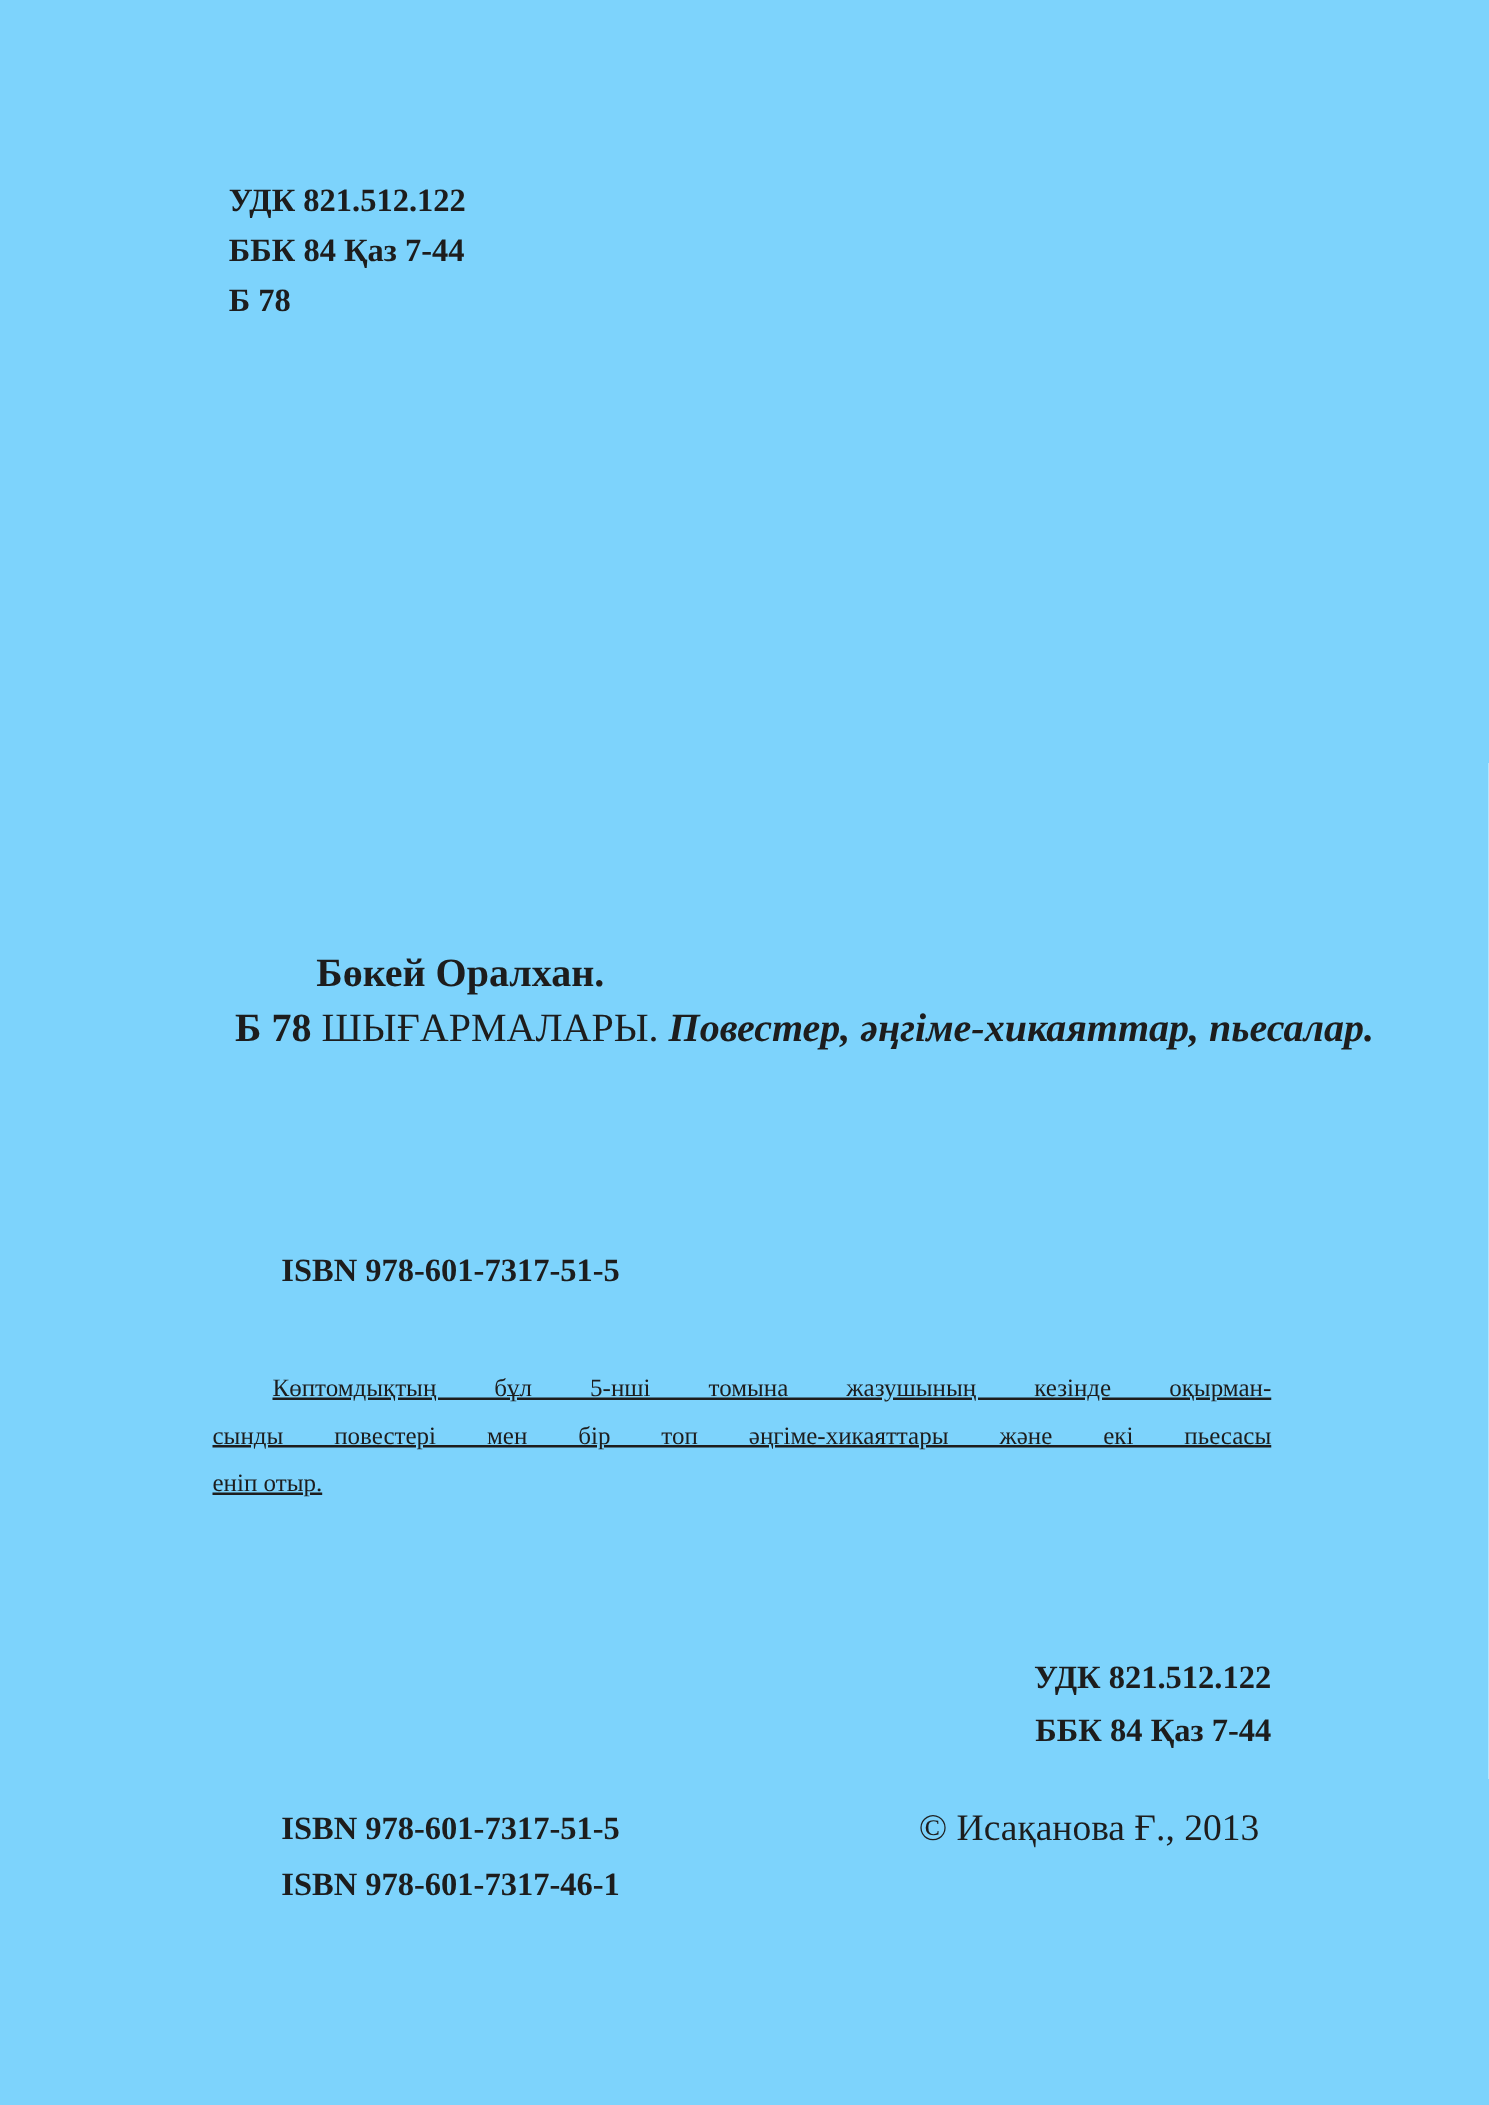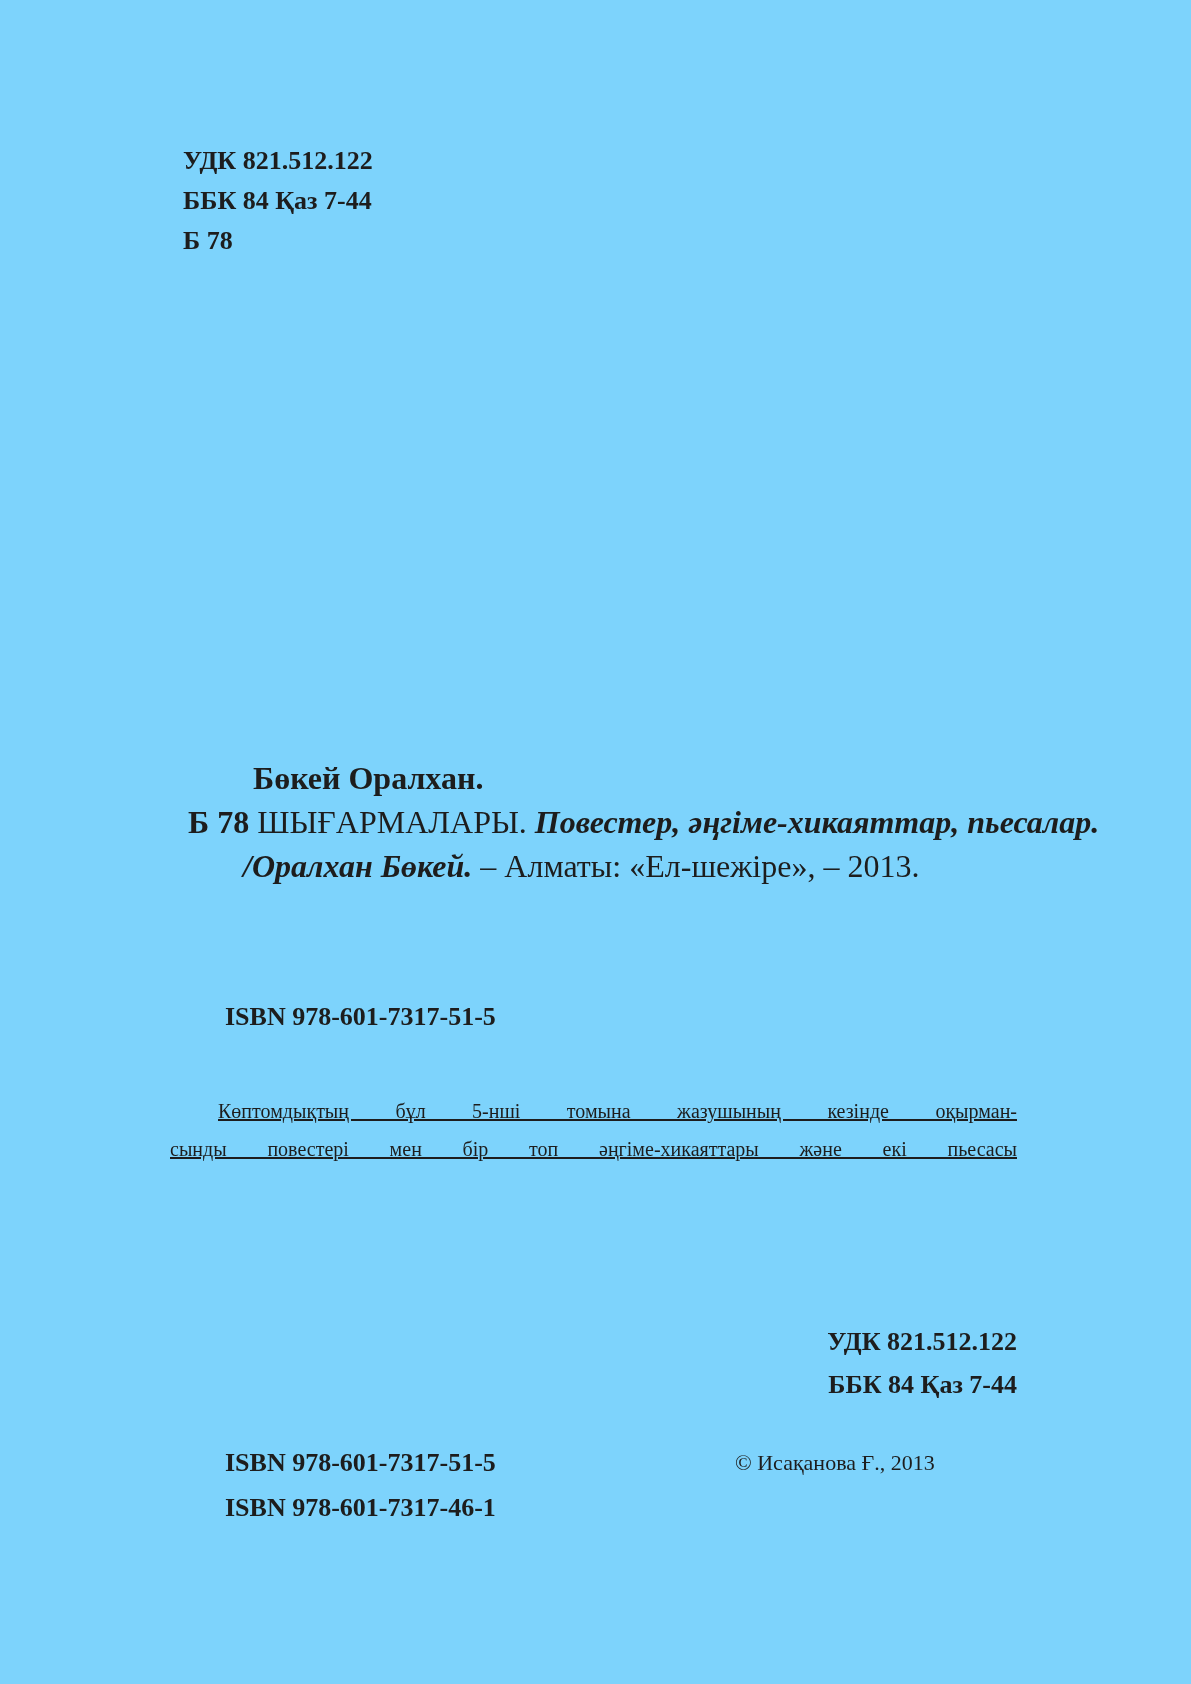--- a/index.html
+++ b/index.html
@@ -106,21 +106,21 @@
     left: 225px;
     top: 1440px;
     font-size: 26px;
     font-weight: bold;
     line-height: 45px;
     white-space: nowrap;
   }
   .footer-copyrights {
     left: 735px;
     top: 1440px;
-    font-size: 22px;
+    font-size: 30px;
     line-height: 45px;
     white-space: nowrap;
   }
 </style>
 </head>
 <body>
 
 <div class="page">
 
   <div class="block top-codes">
@@ -130,30 +130,28 @@
   </div>
 
 
   <div class="block catalog">
     <div class="author-header">Бөкей Оралхан.</div>
     <div class="title-line">
       <span class="bold">Б 78</span>
       <span>ШЫҒАРМАЛАРЫ.</span>
       <span class="italic">Повестер, әңгіме-хикаяттар, пьесалар.</span>
     </div>
-    <div class="resp-line"><span class="italic">/</span><span class="bold-italic">Оралхан Бөкей.</span>
-      <span>– Алматы: «Ел-шежіре», – 2013.</span>
-    </div>
   </div>
 
   <div class="block isbn-main">ISBN 978-601-7317-51-5</div>
 
   <div class="block annotation">
     <div class="just indent">Көптомдықтың бұл 5-нші томына жазушының кезінде оқырман-</div>
     <div class="just">сынды повестері мен бір топ әңгіме-хикаяттары және екі пьесасы</div>
+    <div>еніп отыр.</div>
   </div>
 
   <div class="block codes-right">
     <div>УДК 821.512.122</div>
     <div>ББК 84 Қаз 7-44</div>
   </div>
 
   <div class="block footer-isbns">
     <div>ISBN 978-601-7317-51-5</div>
     <div>ISBN 978-601-7317-46-1</div>

